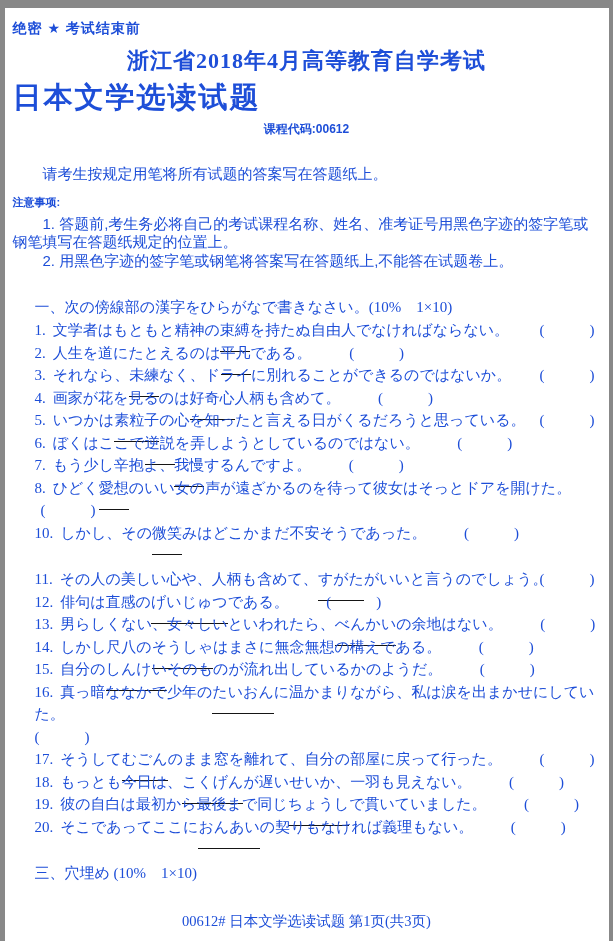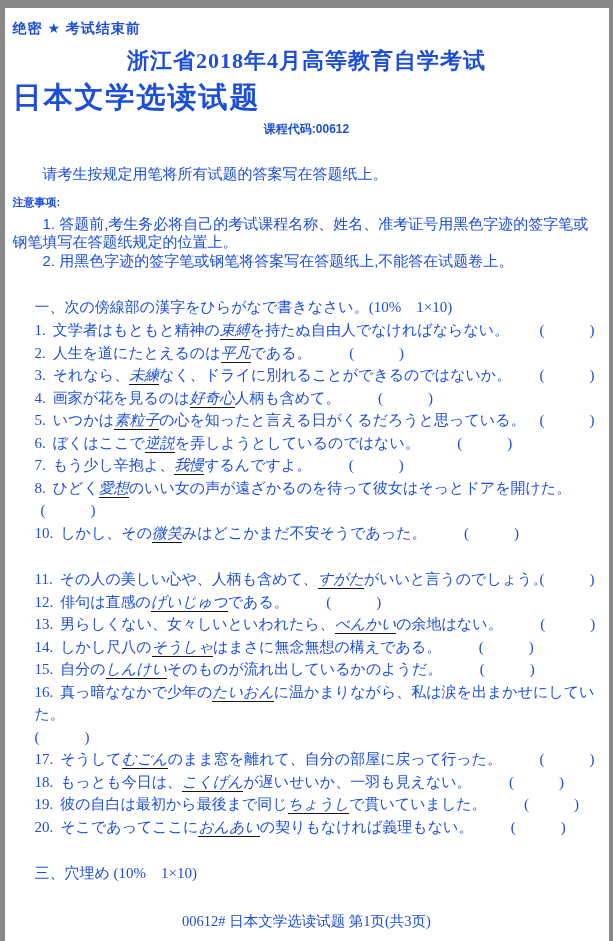--- a/index.html
+++ b/index.html
@@ -78,22 +78,21 @@
     line-height:22.5px;
     margin-left:22px;
     padding-right:2px;
   }
   .q-num{
     display:inline-block;
     margin-right:7px;
   }
   .u{
     border-bottom:1px solid #151515;
-    padding-bottom:1px;
-    font-style:italic;
+    padding-bottom:13px;
   }
   .paren{white-space:pre;}
   .paren.right{
     position:absolute;
     right:6px;
     top:0;
   }
   .paren.inline{margin-left:2.5em;}
   .paren.tight{margin-left:0.4em;}
   .paren-line{

